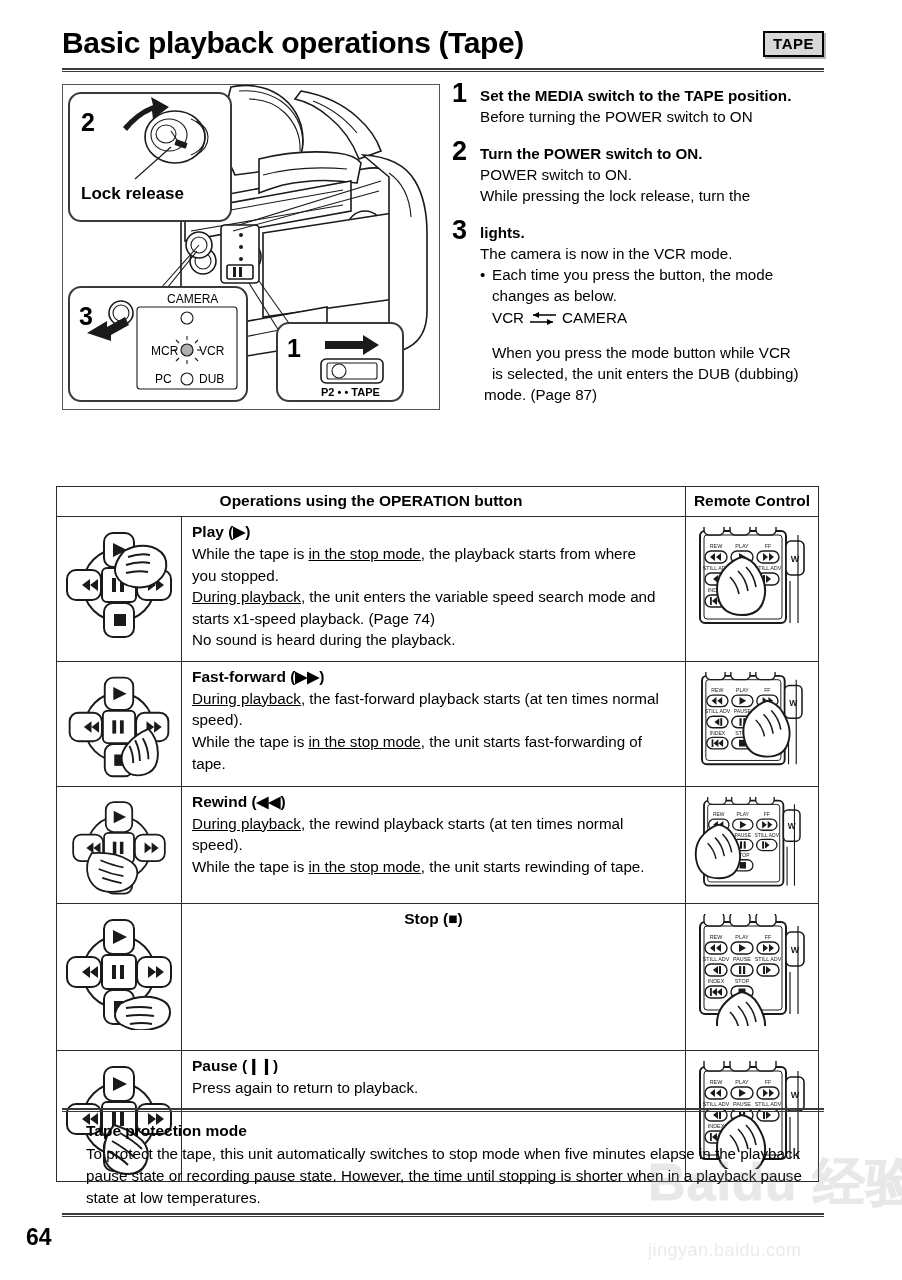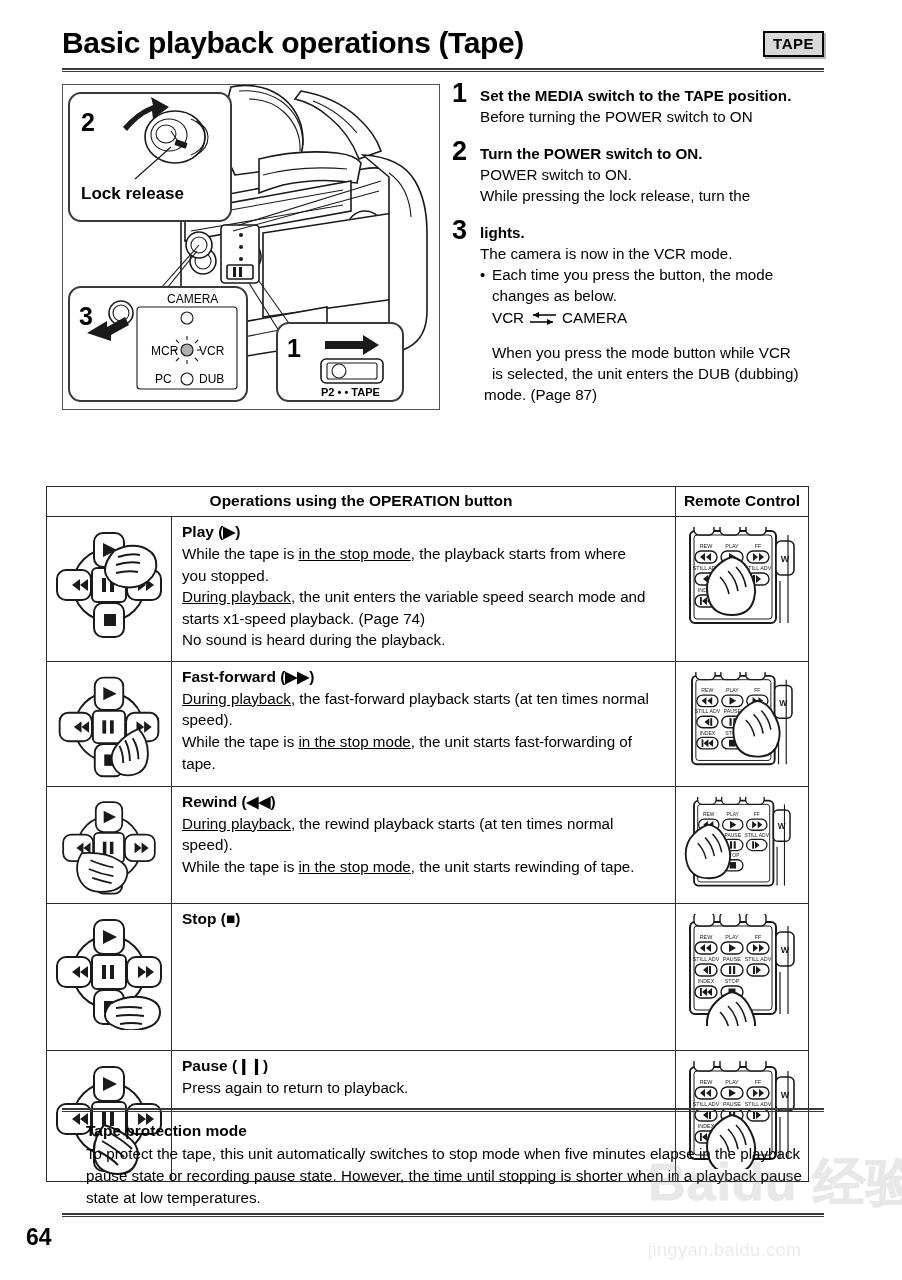--- a/index.html
+++ b/index.html
@@ -69,21 +69,21 @@
   .bullet-txt { flex: 1; }
   .mode-cycle {
     font-size: 15.2px; line-height: 1.38;
     display: flex; align-items: center; gap: 4px; margin-top: 1px;
   }
   .cycle-arrows { display: inline-block; width: 30px; height: 15px; position: relative; }
   .gap-block { height: 14px; }
 
   
   .op-table {
-    position: absolute; left: 46px; top: 486px;
+    position: absolute; left: 56px; top: 486px;
     width: 762px;
     border-collapse: collapse;
     table-layout: fixed;
   }
   .op-table th, .op-table td {
     border: 1.5px solid #2b2b2b;
     vertical-align: top;
     padding: 0;
   }
   .op-table th {
@@ -690,21 +690,21 @@
                 <path d="M92 54 L100 60 L92 66 Z"></path>
               <rect x="48" y="53" width="4" height="14"></rect>
                 <rect x="56" y="53" width="4" height="14"></rect>
             </g>
             <g fill="#fff" stroke="#1a1a1a" stroke-width="2">
               <path d="M56 92 q18 -10 36 -6 q14 4 14 14 q0 12 -14 16 q-20 6 -36 -4 q-10 -8 0 -20 Z"></path>
               <path d="M62 96 q14 -2 26 0 M62 104 q14 -2 28 0 M66 112 q12 -2 22 0"></path>
             </g>
           </svg>
         </td>
-        <td class="cell-desc" style="height:130px;">
+        <td class="cell-desc" style="height:130px;text-align:center;">
           <div class="op-title">Stop (■)</div>
         </td>
         <td class="cell-remote">
           <svg class="remote-svg" width="116" height="112" viewBox="0 0 116 104">
               <rect x="6" y="4" width="86" height="92" rx="5" fill="#fff" stroke="#1a1a1a" stroke-width="2"></rect>
               <rect x="10" y="8" width="78" height="84" rx="3" fill="#fff" stroke="#1a1a1a" stroke-width="1"></rect>
               <rect x="10" y="-6" width="20" height="14" rx="5" fill="#fff" stroke="#1a1a1a" stroke-width="1.4"></rect>
               <rect x="36" y="-6" width="20" height="14" rx="5" fill="#fff" stroke="#1a1a1a" stroke-width="1.4"></rect>
               <rect x="62" y="-6" width="20" height="14" rx="5" fill="#fff" stroke="#1a1a1a" stroke-width="1.4"></rect>
               <rect x="92" y="14" width="18" height="34" rx="5" fill="#fff" stroke="#1a1a1a" stroke-width="1.6"></rect>

